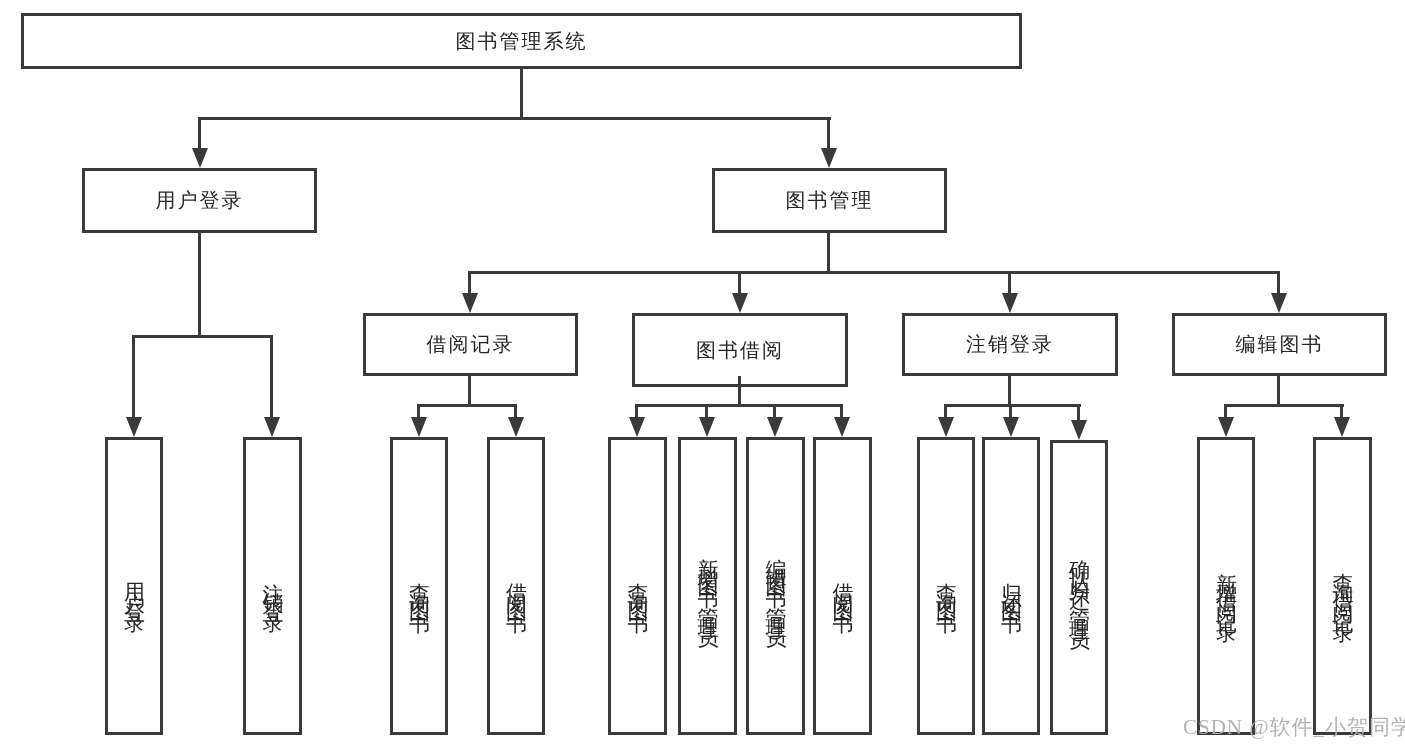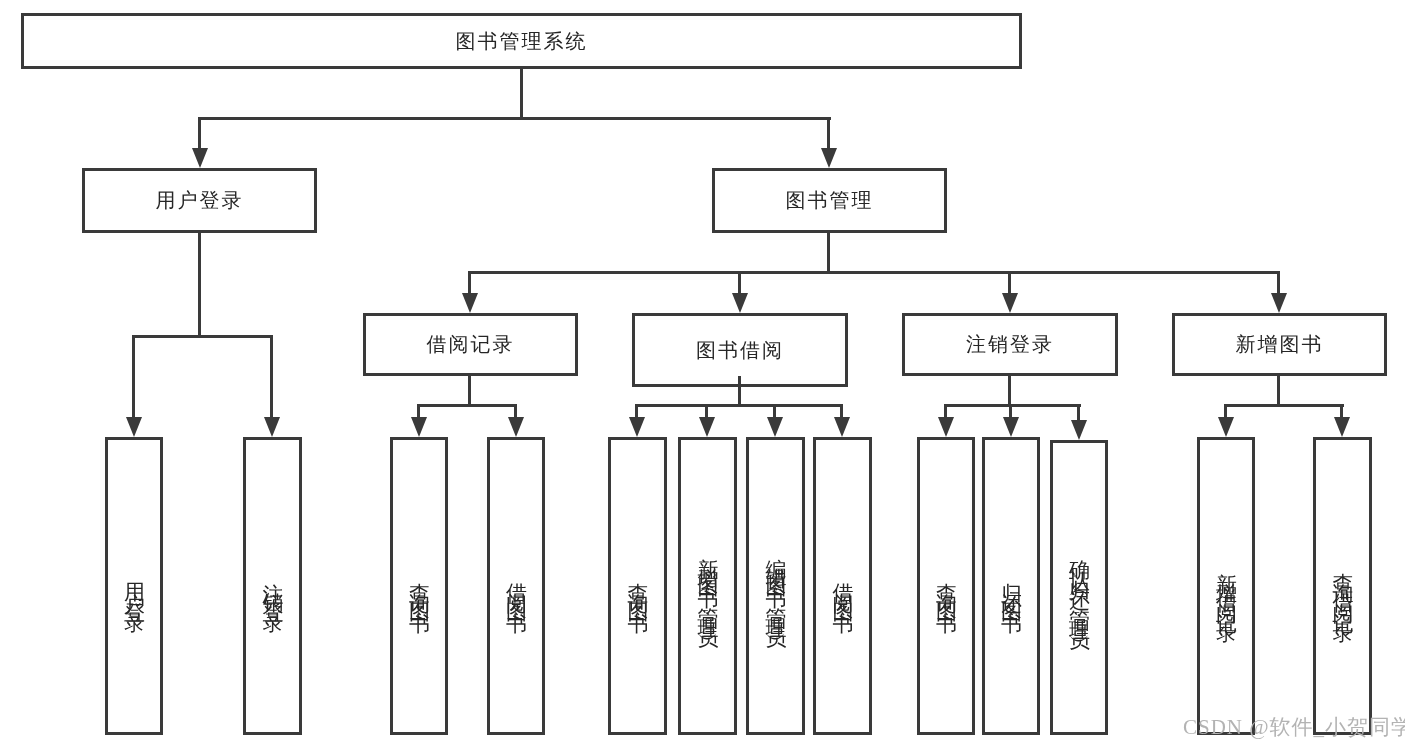--- a/index.html
+++ b/index.html
@@ -99,21 +99,21 @@
   <div class="box" style="left:363px;top:313px;width:215px;height:63px;">
     <span class="lbl">借阅记录</span>
   </div>
   <div class="box" style="left:632px;top:313px;width:216px;height:74px;">
     <span class="lbl">图书借阅</span>
   </div>
   <div class="box" style="left:902px;top:313px;width:216px;height:63px;">
     <span class="lbl">注销登录</span>
   </div>
   <div class="box" style="left:1172px;top:313px;width:215px;height:63px;">
-    <span class="lbl">新增图书</span>
+    <span class="lbl">编辑图书</span>
   </div>
 
   <div class="vline" style="left:468px;top:376px;height:31px;"></div>
   <div class="hline" style="left:417px;top:404px;width:100px;"></div>
   <div class="vline" style="left:417px;top:404px;height:15px;"></div>
   <div class="arrow" style="left:411px;top:417px;"></div>
   <div class="vline" style="left:514px;top:404px;height:15px;"></div>
   <div class="arrow" style="left:508px;top:417px;"></div>
 
   <div class="vline" style="left:738px;top:376px;height:31px;"></div>

